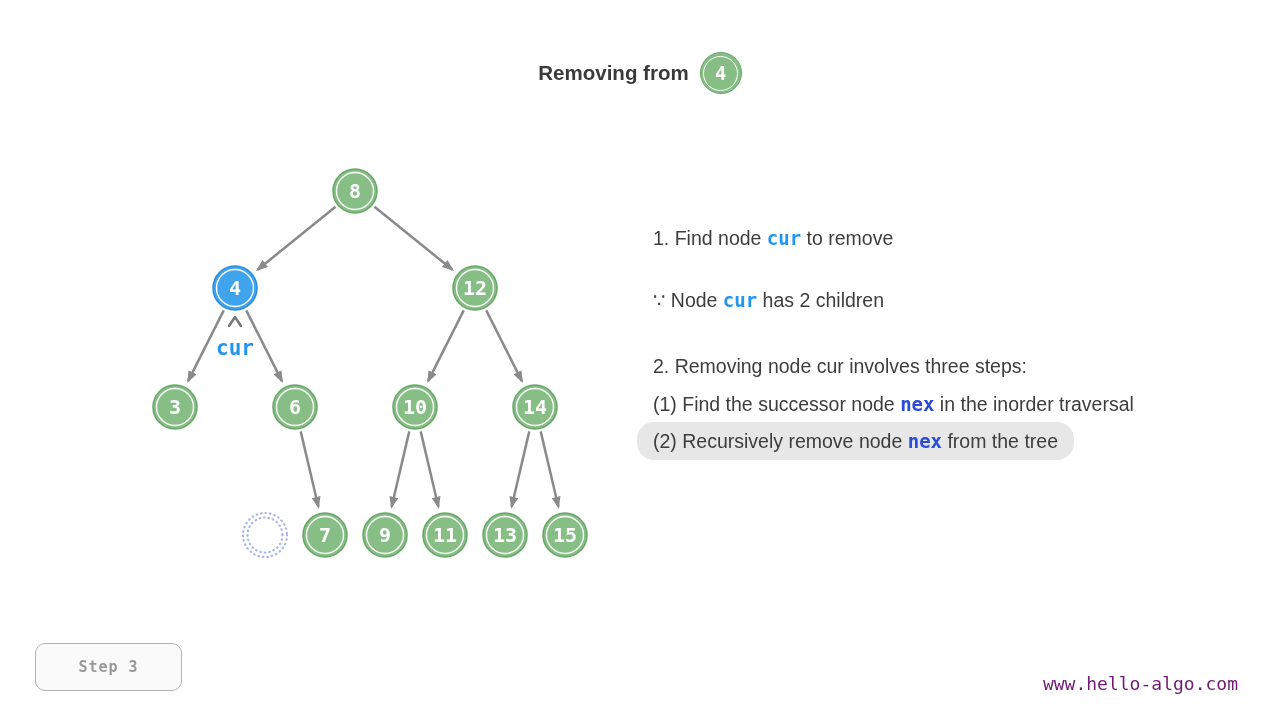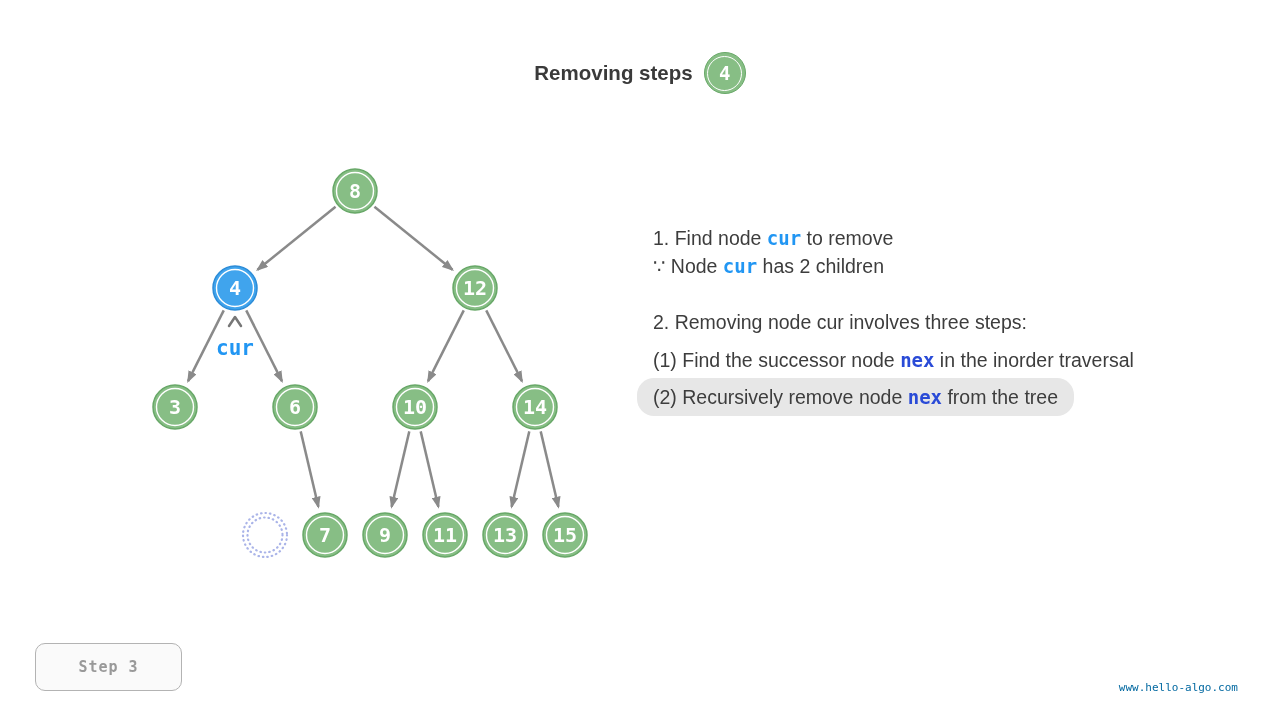--- a/index.html
+++ b/index.html
@@ -29,49 +29,49 @@
     font-family:"DejaVu Sans Mono",monospace;font-weight:bold;font-size:20px;
   }
   #tree-svg text.pointer-label{
     font-family:"DejaVu Sans Mono",monospace;font-weight:bold;font-size:21px;
   }
   
   #notes{position:absolute;left:653px;top:224px;}
   .note-line{
     font-size:19.5px;color:#3d3d3d;line-height:28px;white-space:nowrap;
   }
-  .note-line:nth-child(2){}
-  .note-line:nth-child(3){margin-top:28px;}
+  .note-line:nth-child(2){margin-top:34px;}
+  .note-line:nth-child(3){margin-top:38px;}
   .note-line:nth-child(4){margin-top:10px;text-align:center;}
   .note-line:nth-child(5){margin-top:4px;}
   .note-line.hl{
     border-radius:17px;padding:5px 16px;margin-left:-16px;display:inline-block;text-align:center;
   }
   .seg-cur,.seg-nex{
     font-family:"DejaVu Sans Mono",monospace;font-weight:bold;font-size:19px;
   }
   
   #step-badge{
     position:absolute;left:35px;top:643px;width:147px;height:48px;box-sizing:border-box;
     border:1.5px solid #b3b3b3;border-radius:10px;background:#fafafa;
     display:flex;align-items:center;justify-content:center;
     font-family:"DejaVu Sans Mono",monospace;font-weight:bold;font-size:15px;
     color:#999999;letter-spacing:1px;
   }
   
   #watermark{
     position:absolute;right:42px;bottom:26px;
-    font-family:"DejaVu Sans Mono",monospace;font-size:11px;color:#0369a1;
+    font-family:"DejaVu Sans Mono",monospace;font-size:18px;color:#701a75;
   }
 </style>
 </head>
 <body>
 
 <div class="title-row">
-  <span>Removing steps</span>
+  <span>Removing from</span>
   <span class="title-node" id="title-node" style="background: rgb(135, 190, 133); border: 1.5px solid rgb(104, 168, 104);">
     <span class="ring"></span>
     <span>4</span>
   </span>
 </div>
 
 <svg id="tree-svg" width="1280" height="720" viewBox="0 0 1280 720">
   <defs>
     <marker id="arrowhead" markerUnits="userSpaceOnUse" markerWidth="12" markerHeight="9" refX="10" refY="4.5" orient="auto">
       <path d="M0,0 L12,4.5 L0,9 Z" id="arrowhead-path" fill="#8a8a8a"></path>

